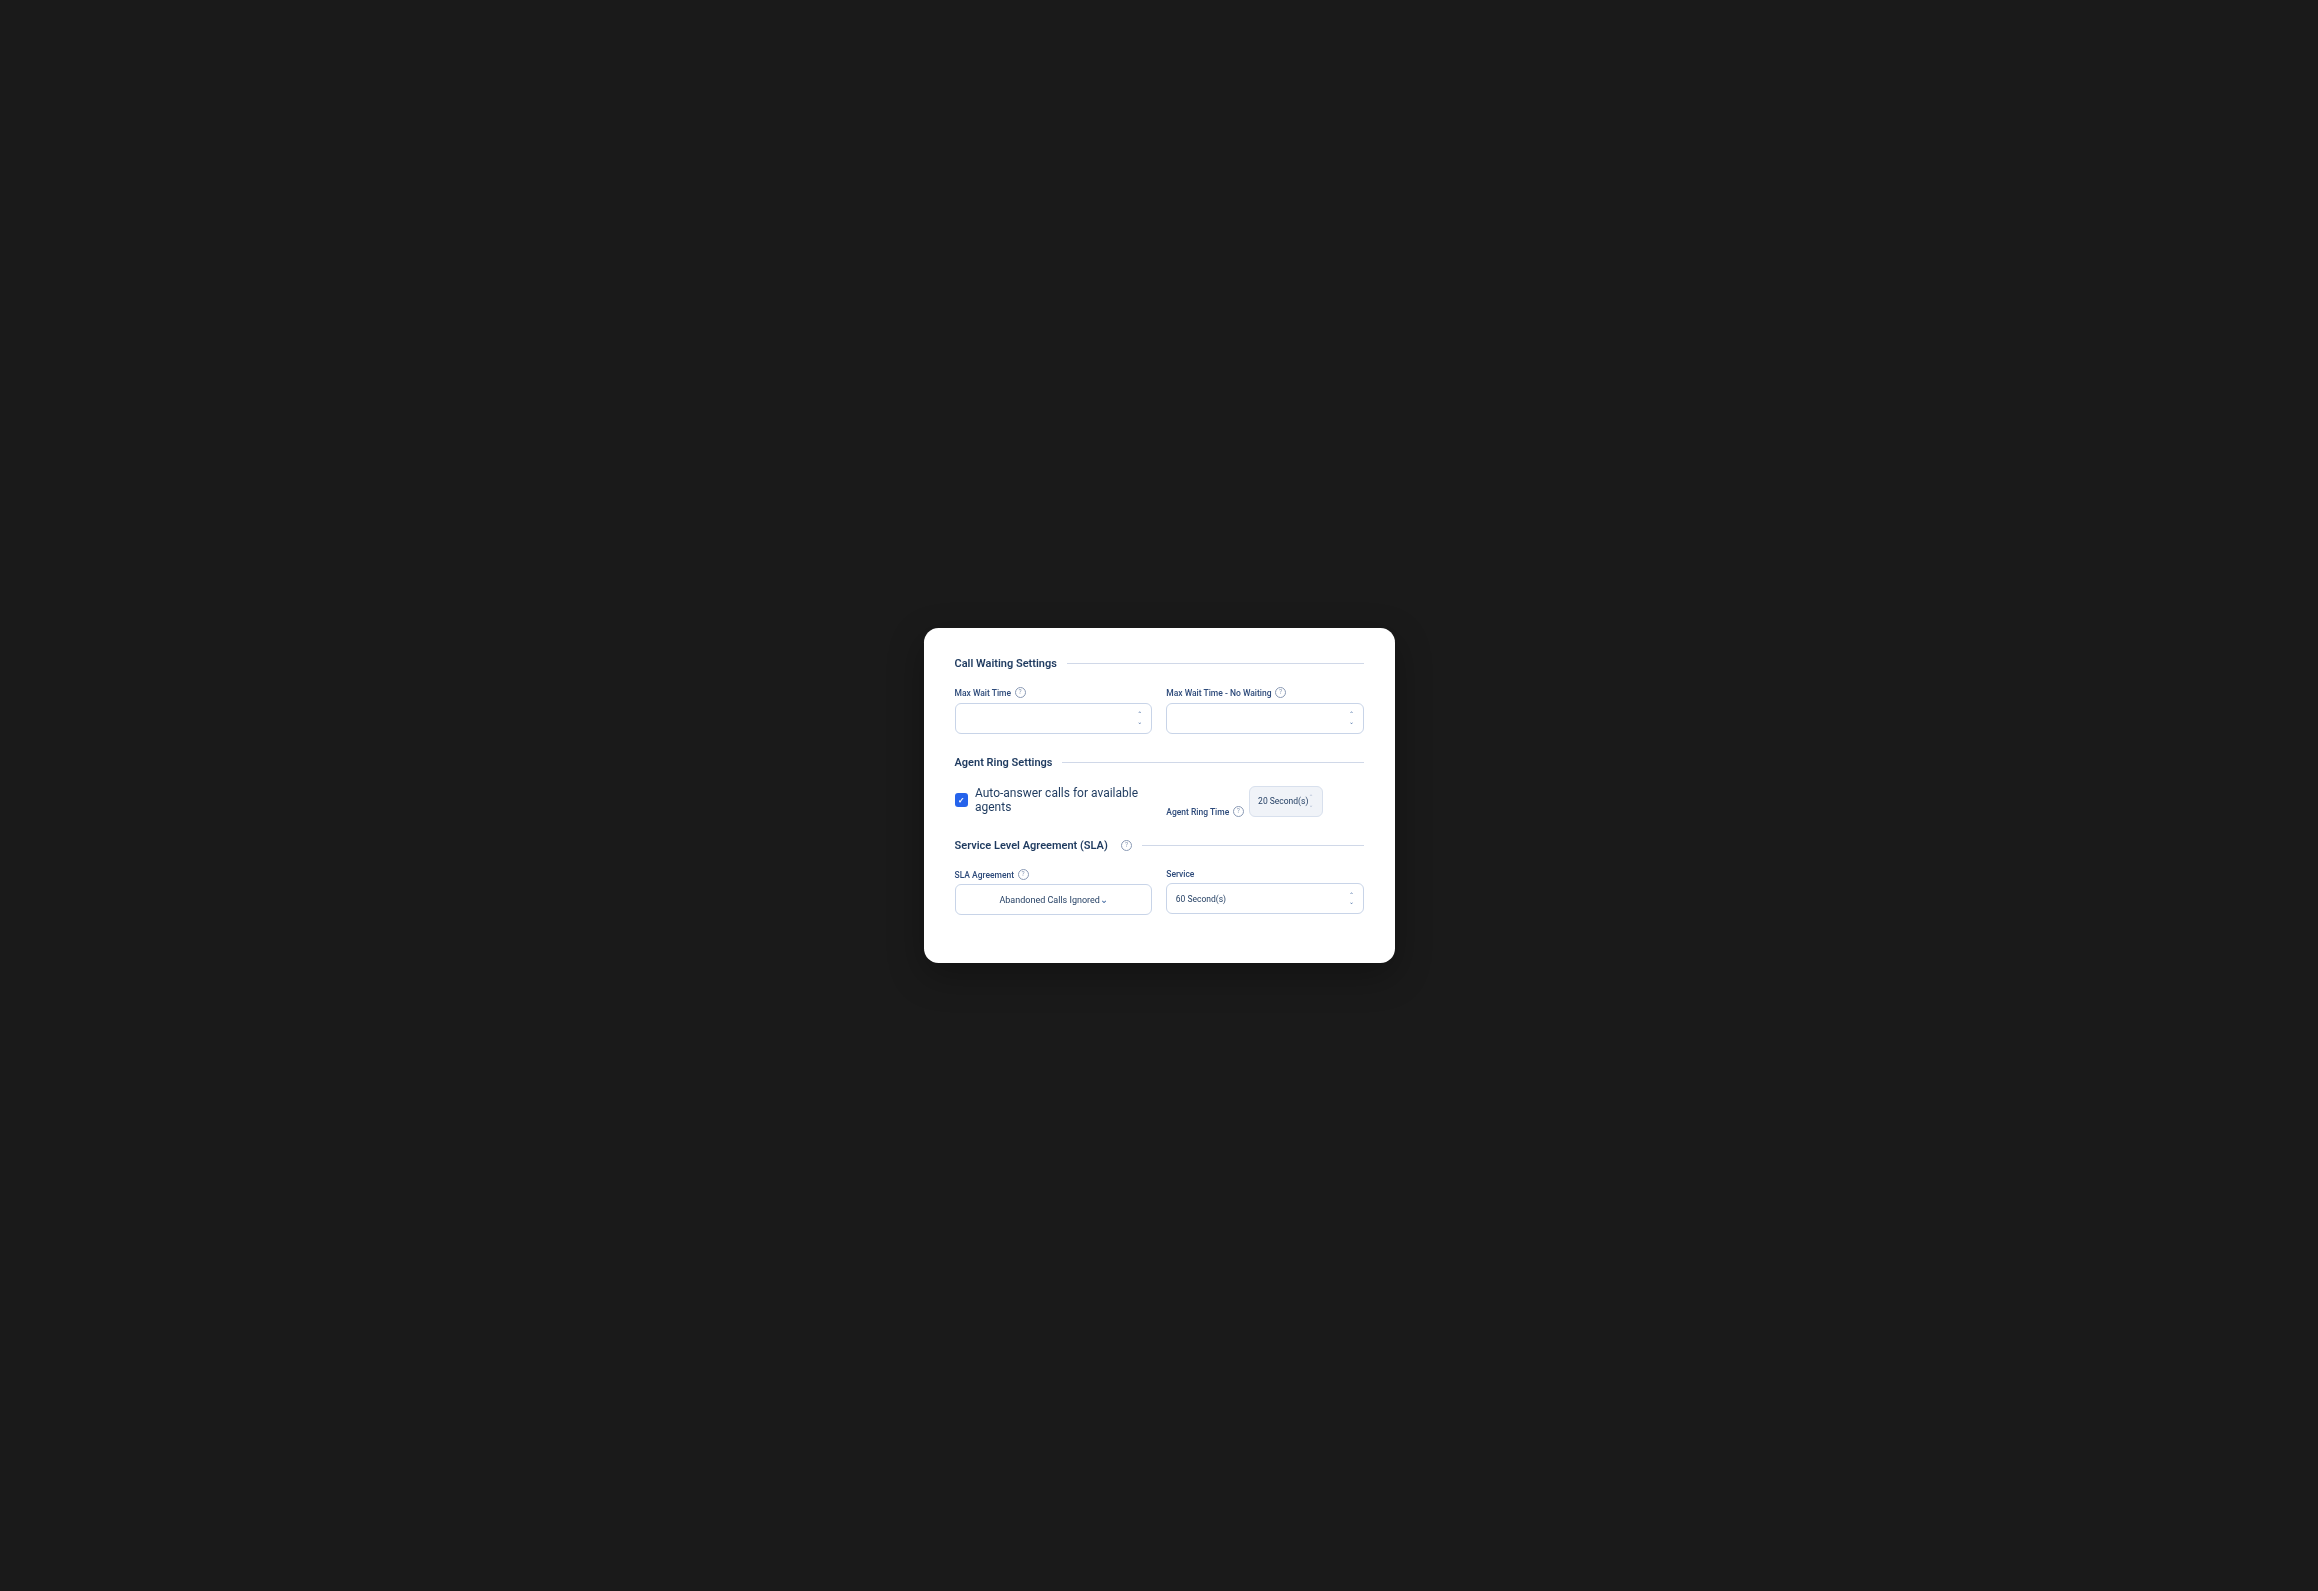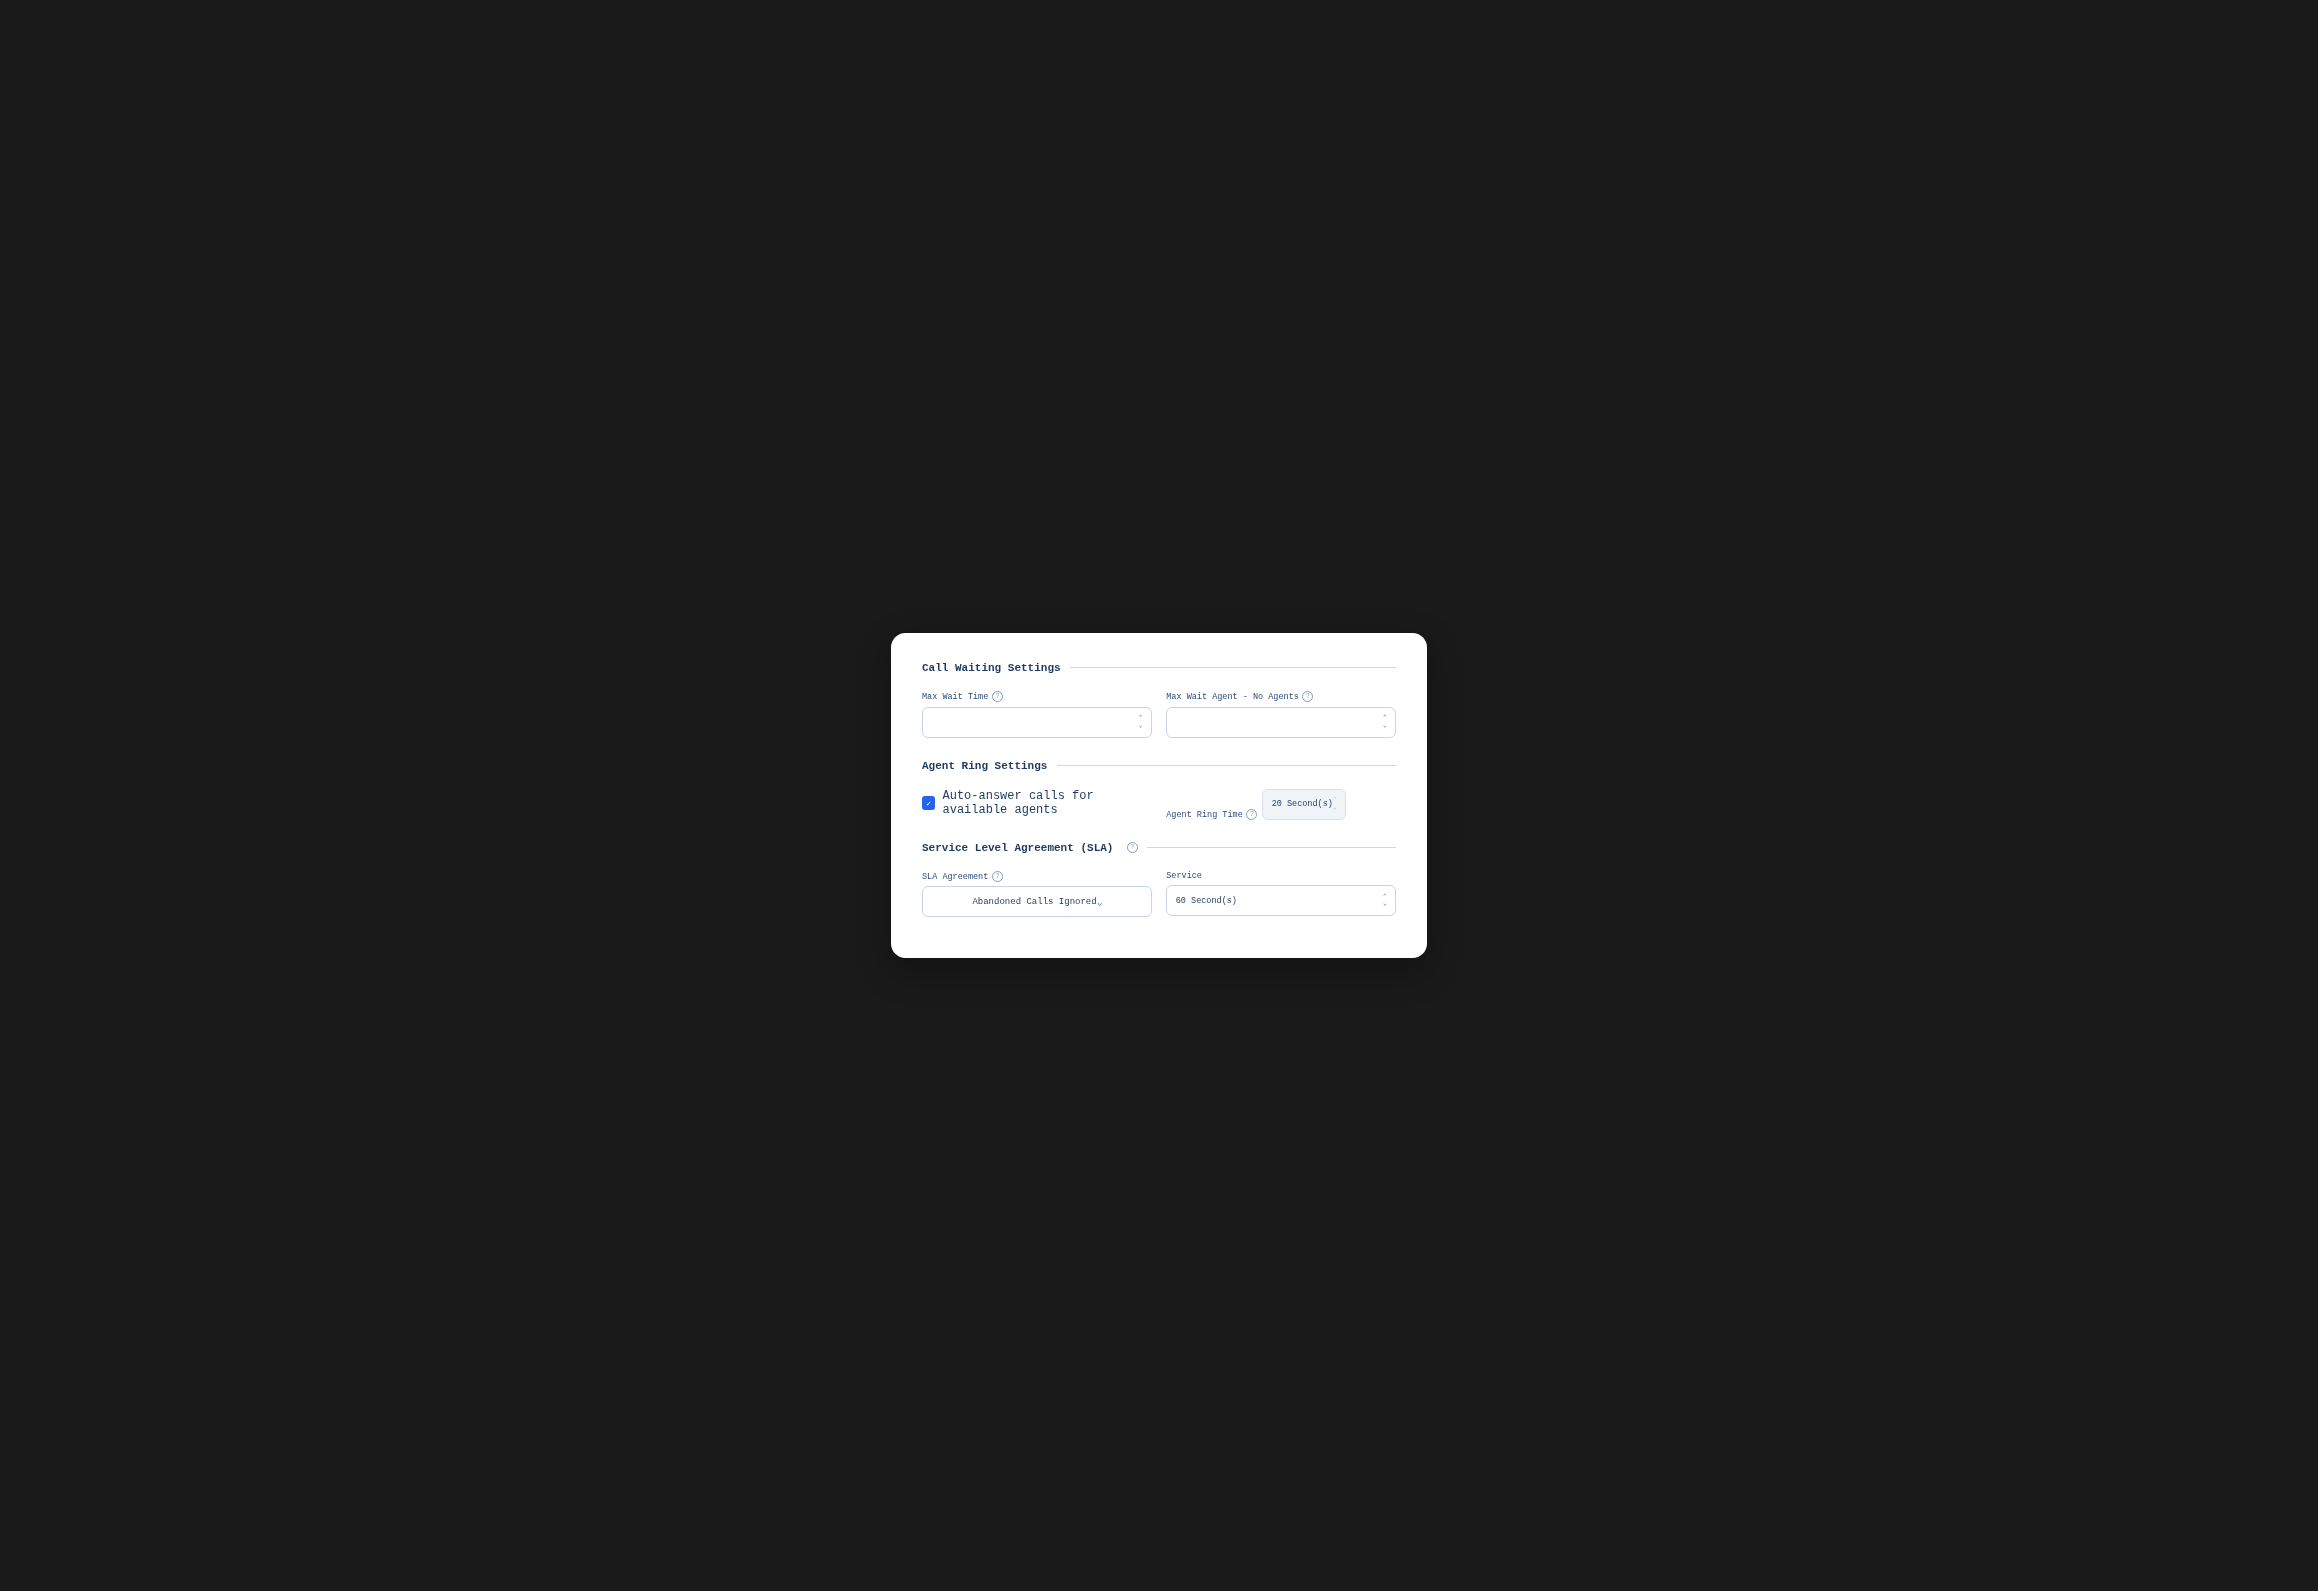--- a/index.html
+++ b/index.html
@@ -13,24 +13,23 @@
       display: flex;
       justify-content: center;
       align-items: center;
       min-height: 100vh;
       font-family: -apple-system, BlinkMacSystemFont, 'Segoe UI', Roboto, sans-serif;
     }
 
     .card {
       background: #ffffff;
       border-radius: 14.5px;
-      padding: 29px 31px 19px 31px;
-      width: 536px;
+      padding: 29px 31px 26px 31px;
+      width: 471px;
       box-shadow: 0 12px 36px rgba(0,0,0,0.3);
-      font-family: Liberation Mono, monospace;
     }
 
     
     .section-header {
       display: flex;
       align-items: center;
       gap: 9.7px;
       margin-bottom: 17px;
     }
 
@@ -234,21 +233,21 @@
         <span class="spinner-value placeholder"></span>
         <div class="spinner-arrows">
           <span class="arrow-up">⌃</span>
           <span class="arrow-down">⌄</span>
         </div>
       </div>
     </div>
 
     <div class="form-group">
       <label class="form-label">
-        <span>Max Wait Agent - No Agents</span>
+        <span>Max Wait Time - No Waiting</span>
         <span class="help-icon">?</span>
       </label>
       <div class="spinner-input">
         <span class="spinner-value placeholder"></span>
         <div class="spinner-arrows">
           <span class="arrow-up">⌃</span>
           <span class="arrow-down">⌄</span>
         </div>
       </div>
     </div>

